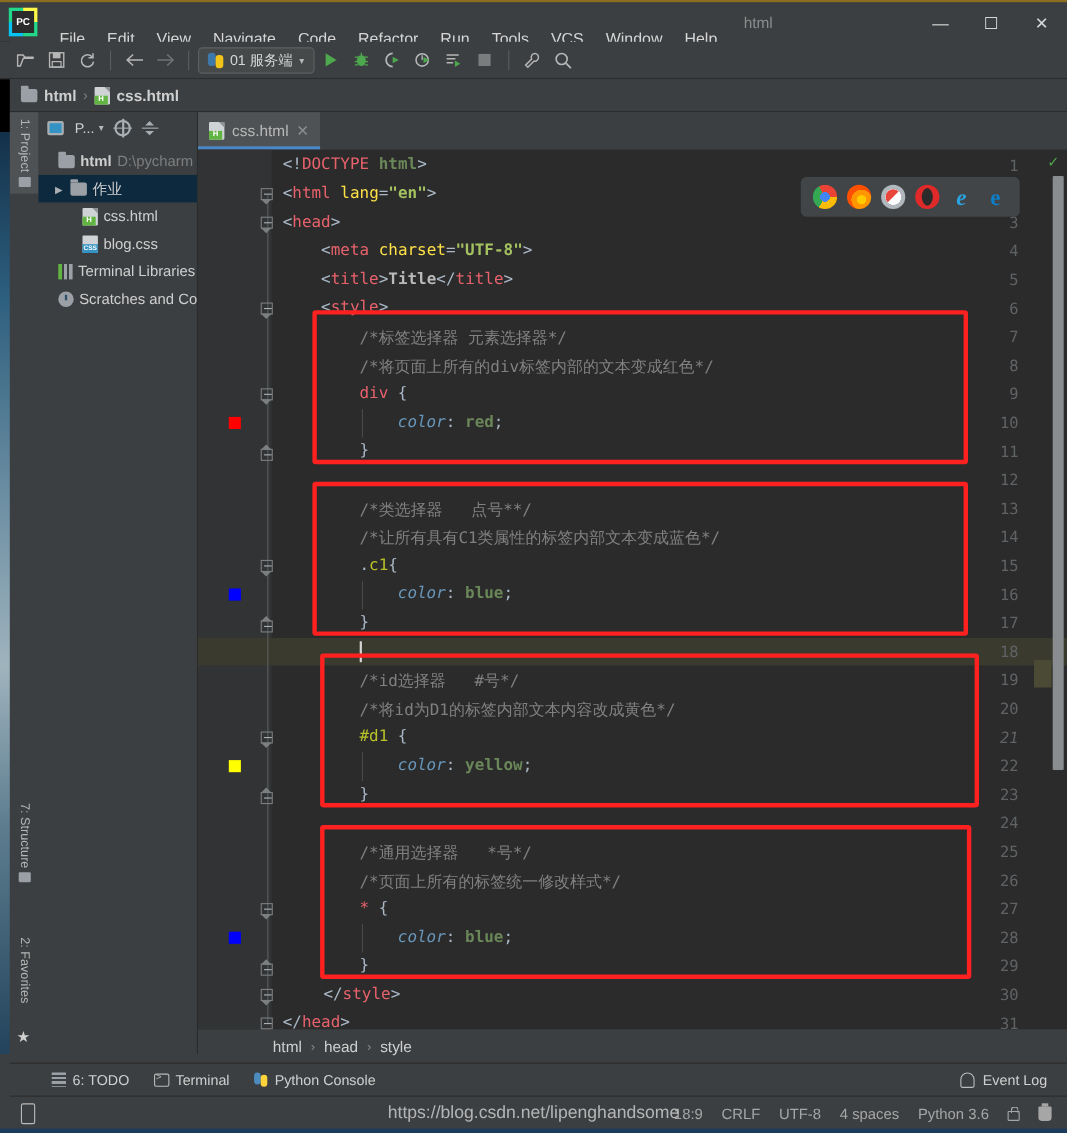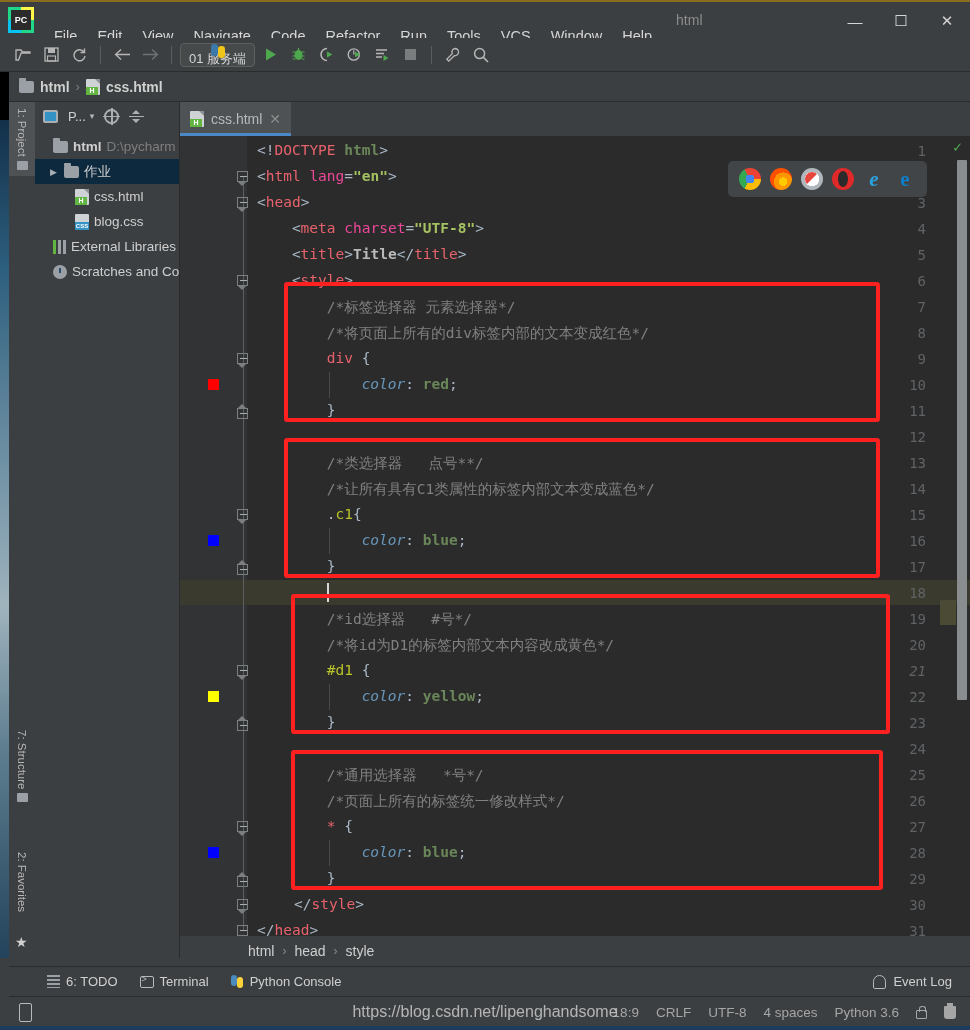--- a/index.html
+++ b/index.html
@@ -45,21 +45,21 @@
   .toolbar {
     position:absolute; left:0; top:38px; width:970px; height:34px;
     background:#3c3f41; display:flex; align-items:center; padding-left:10px; gap:2px;
     border-bottom:1px solid #2b2b2b;
   }
   .tb-ico { width:26px; height:26px; display:flex; align-items:center; justify-content:center;
      color:#b6b6b6; font-size:15px; }
   .tb-sep { width:1px; height:18px; background:#5a5d5e; margin:0 6px; }
   .runcfg {
     display:flex; align-items:center; gap:6px; height:24px; padding:0 8px;
-    border:1px solid #5e6060; border-radius:4px; background:#45494a;flex-direction:column;
+    border:1px solid #5e6060; border-radius:4px; background:#45494a;
   }
   .runcfg .pyico { width:14px; height:14px; position:relative; }
   .runcfg .pyico i{position:absolute;width:7px;height:12px;border-radius:3px;}
   .runcfg .pyico i.a{left:0;top:0;background:#3c78aa;}
   .runcfg .pyico i.b{left:7px;top:2px;background:#f0c419;}
   .runcfg .lbl { color:#d6d6d6; font-size:13px; white-space:nowrap; }
   .runcfg .carr { color:#b6b6b6; font-size:9px; }
   .stop-sq { width:11px;height:11px;background:#7a7d7e; }
 
   
@@ -154,21 +154,21 @@
   .fold .tri-d{ width:0;height:0;border-left:5.5px solid transparent;border-right:5.5px solid transparent;
       border-top:5px solid #7c7f80; margin-left:0px;}
   .fold .tri-u{ width:0;height:0;border-left:5.5px solid transparent;border-right:5.5px solid transparent;
       border-bottom:5px solid #7c7f80;}
   .foldline { position:absolute; left:62.5px; width:1px; background:#5c5f60; }
 
   .cline { position:absolute; left:0; white-space:pre; font-size:14.5px;
        font-family:"DejaVu Sans Mono", monospace; letter-spacing:0px; }
   .punct { color:#a9b7c6; }
   .tagname { color:#e8626c; }
-  .attr { color:#ec4899; }
+  .attr { color:#fde047; }
   .attrval { color:#a5c261; font-weight:bold; }
   .txt { color:#bababa; font-weight:bold; }
   .cmt { color:#808080; }
   .sel-el { color:#e8626c; }
   .sel-cls { color:#b9c329; }
   .sel-id { color:#b9c329; }
   .prop { color:#6897bb; font-style:italic; }
   .val { color:#6a8759; font-weight:bold; }
   .brace { color:#a9b7c6; }
 
@@ -425,21 +425,21 @@
           <span class="nm">css.html</span>
         </div>
         <div class="tnode" style="padding-left: 26px;">
           <span class="arrow"></span>
           <span class="cssfile-ico" style="flex: 0 0 auto;"></span>
           <span class="nm">blog.css</span>
         </div>
         <div class="tnode" style="padding-left: 4px;">
           <span class="arrow"></span>
           <span class="lib-ico" style="flex: 0 0 auto;"></span>
-          <span class="nm">External Libraries</span>
+          <span class="nm">Terminal Libraries</span>
         </div>
         <div class="tnode" style="padding-left: 4px;">
           <span class="arrow"></span>
           <span class="scratch-ico" style="flex: 0 0 auto;"></span>
           <span class="nm">Scratches and Co</span>
         </div>
       </div>
   </div>
 
   <div class="tabstrip">

